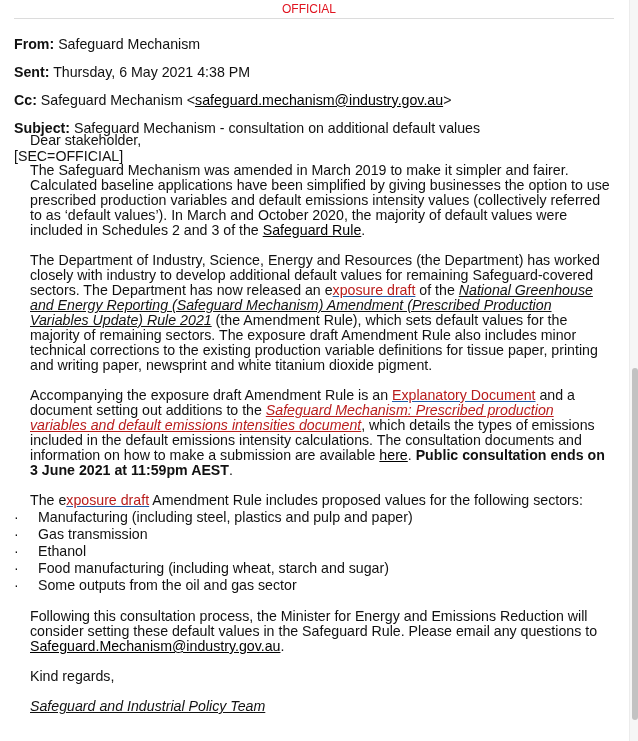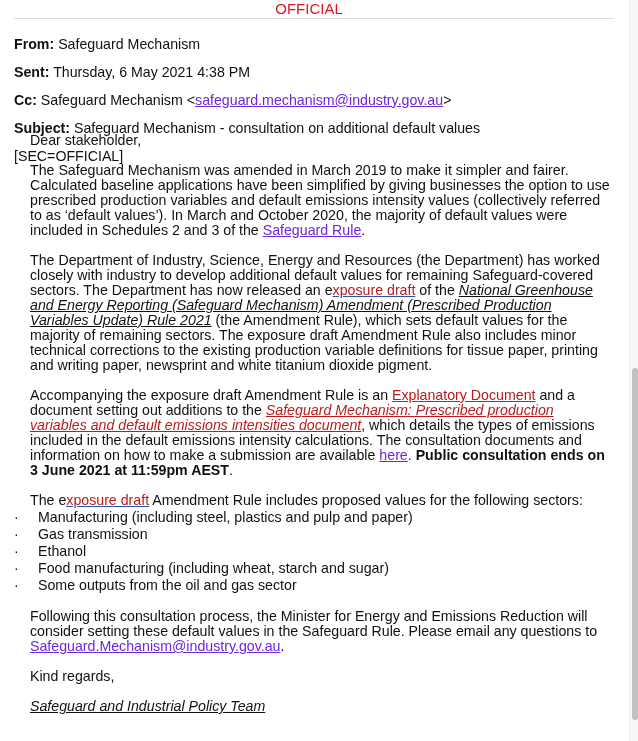--- a/index.html
+++ b/index.html
@@ -25,41 +25,41 @@
       height: 741px;
       overflow: hidden;
     }
     .classification {
       position: absolute;
       left: 0;
       top: 1px;
       width: 618px;
       text-align: center;
       color: #e0131f;
-      font-size: 15px;
+      font-size: 12px;
       line-height: 16px;
     }
     .divider {
       position: absolute;
       left: 14px;
       top: 18px;
       width: 600px;
       height: 1px;
       background: #dcdcdc;
     }
     .headers {
       position: absolute;
       left: 14px;
       top: 24px;
       width: 600px;
     }
     .hdr-line { display: block; white-space: nowrap; margin-top: 13px; }
     .hdr-label { font-weight: bold; }
     a, .link {
-      color: #6d28d9;
+      color: #000000;
       text-decoration: underline;
     }
     .link-dark {
       color: #b91c1c;
       text-decoration: underline;
       text-decoration-color: #1f5aa8;
     }
     .body {
       position: absolute;
       left: 14px;

